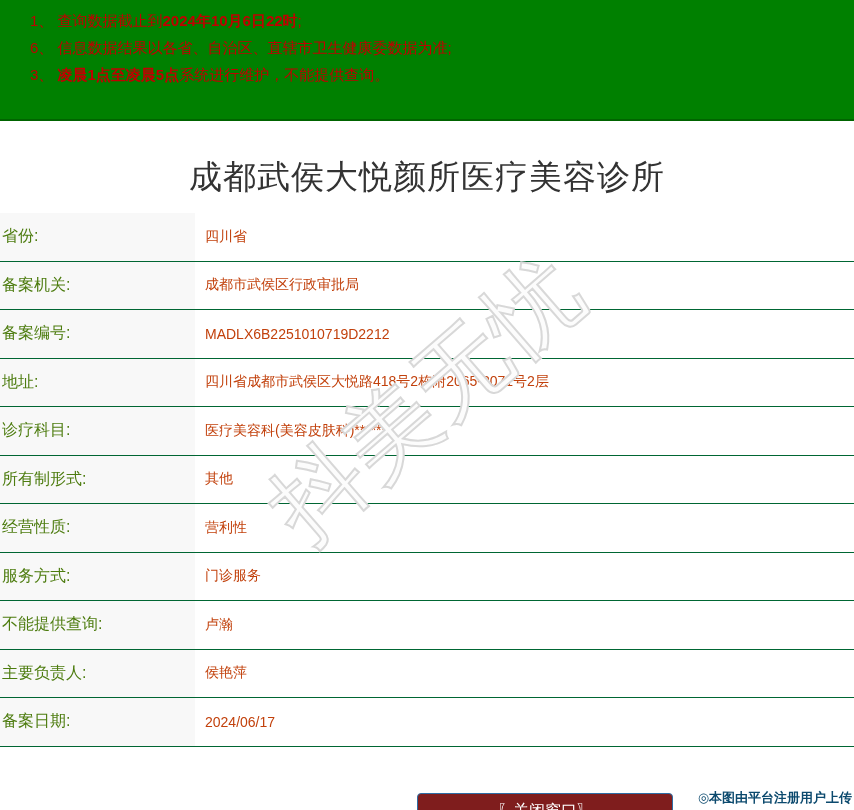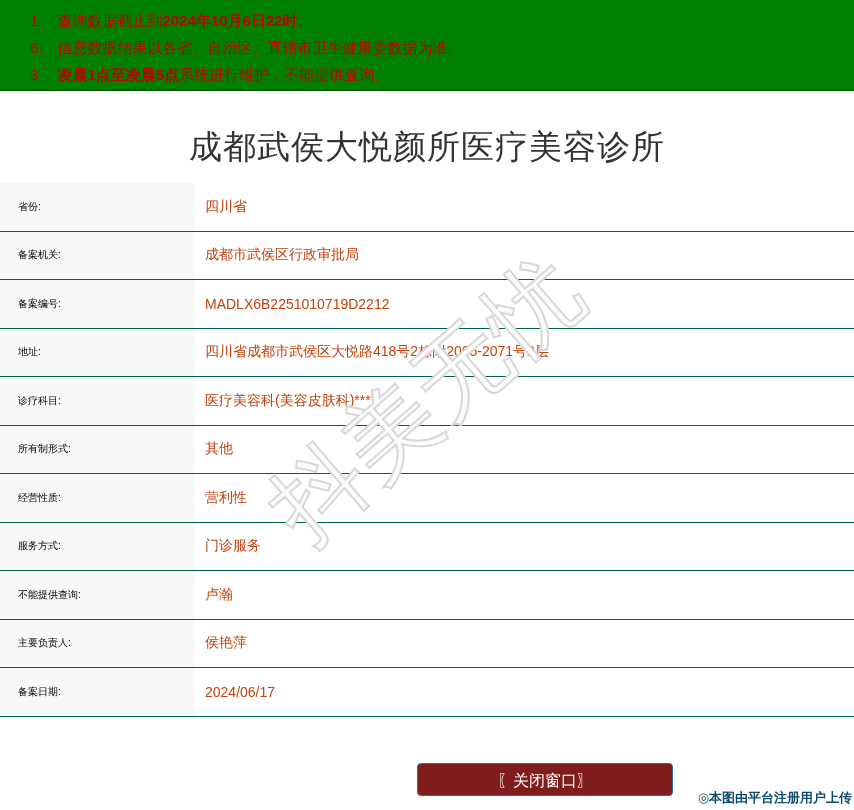--- a/index.html
+++ b/index.html
@@ -5,21 +5,21 @@
   * { margin: 0; padding: 0; box-sizing: border-box; }
   html, body {
     width: 854px; height: 810px;
     background: #ffffff;
     font-family: "Liberation Sans", "DejaVu Sans", sans-serif;
     overflow: hidden;
     position: relative;
   }
   
   .notice-bar {
-    width: 854px; height: 91px;
+    width: 854px; height: 121px;
     background: #008000;
     border-bottom: 2px solid #006400;
     padding: 7px 10px 0 30px;
     color: #c00000;
   }
   .notice-line {
     font-size: 15px;
     line-height: 27px;
     white-space: nowrap;
   }
@@ -44,25 +44,25 @@
   }
   .info-row {
     display: flex;
     height: 48.5px;
     border-bottom: 1px solid #006633;
     align-items: stretch;
   }
   .info-label {
     width: 195px;
     background: #f8f8f8;
-    padding-left: 18px;
+    padding-left: 2px;
     display: flex;
     align-items: center;
-    font-size: 10px;
-    color: #000000;
+    font-size: 16px;
+    color: #4d7c0f;
   }
   .info-value {
     flex: 1;
     padding-left: 10px;
     display: flex;
     align-items: center;
     font-size: 14px;
     color: #c2410c;
   }
   

